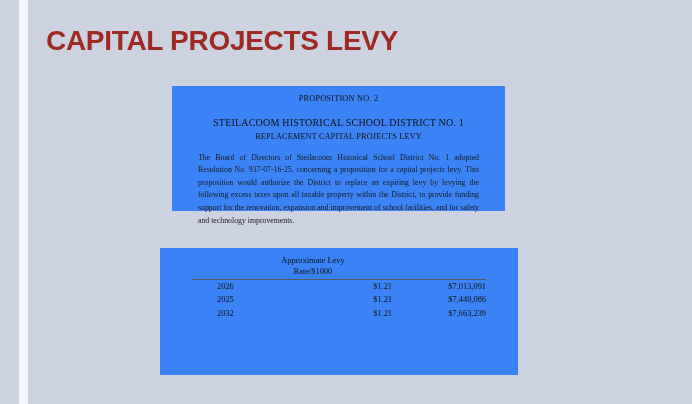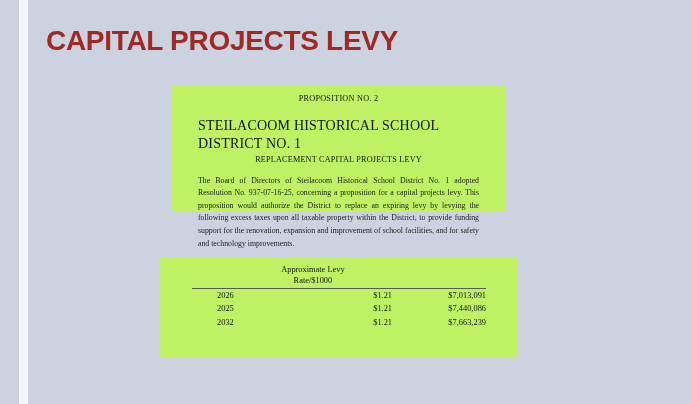--- a/index.html
+++ b/index.html
@@ -40,54 +40,54 @@
     font-weight: bold;
     font-size: 28px;
     letter-spacing: -0.3px;
     color: #9e2a23;
     white-space: nowrap;
   }
 
   
   .panel {
     position: absolute;
-    background: #bef264;
+    background: #3b82f6;
   }
 
   .panel-proposition {
     left: 172px;
     top: 86px;
     width: 333px;
     height: 125px;
   }
 
   .panel-table {
     left: 160px;
-    top: 257px;
+    top: 248px;
     width: 358px;
-    height: 100px;
+    height: 127px;
   }
 
   
   .doc-inner {
     padding: 8px 26px 0 26px;
   }
 
   .doc-heading-top {
     text-align: center;
     font-size: 8.2px;
     letter-spacing: 0.25px;
     color: #111111;
     margin: 0 0 13px 0;
     line-height: 1.25;
   }
 
   .doc-heading-district {
-    text-align: left;
-    font-size: 14px;
+    text-align: center;
+    font-size: 10px;
     letter-spacing: 0.2px;
     color: #111111;
     margin: 0 0 2px 0;
     line-height: 1.28;
   }
 
   .doc-heading-subtitle {
     text-align: center;
     font-size: 8.2px;
     letter-spacing: 0.2px;

